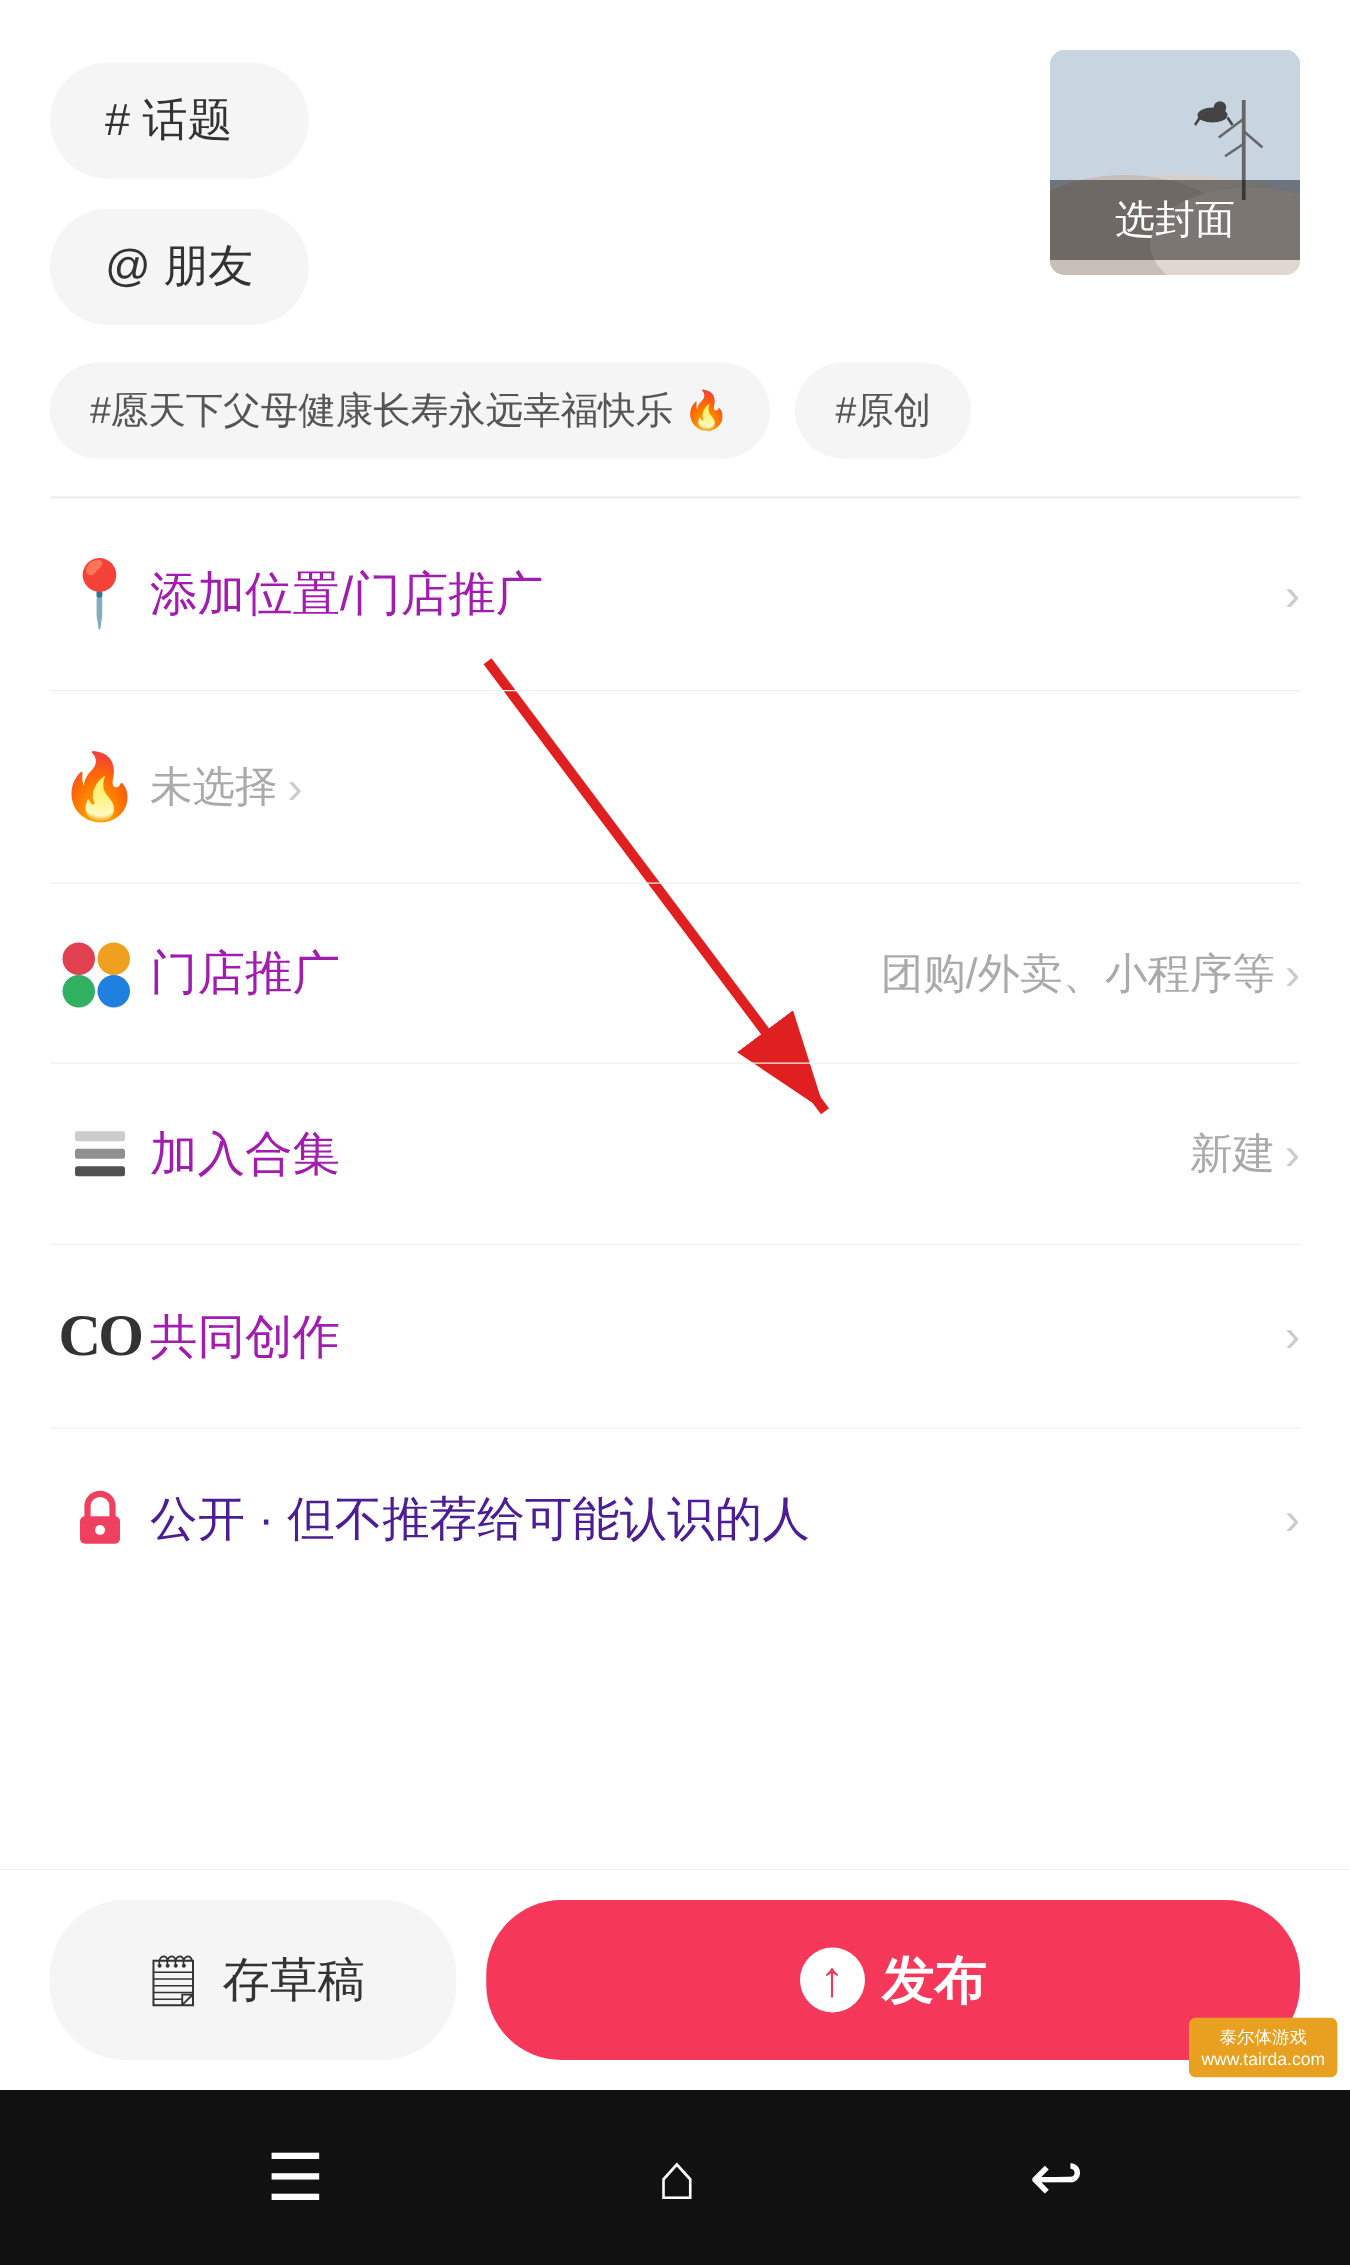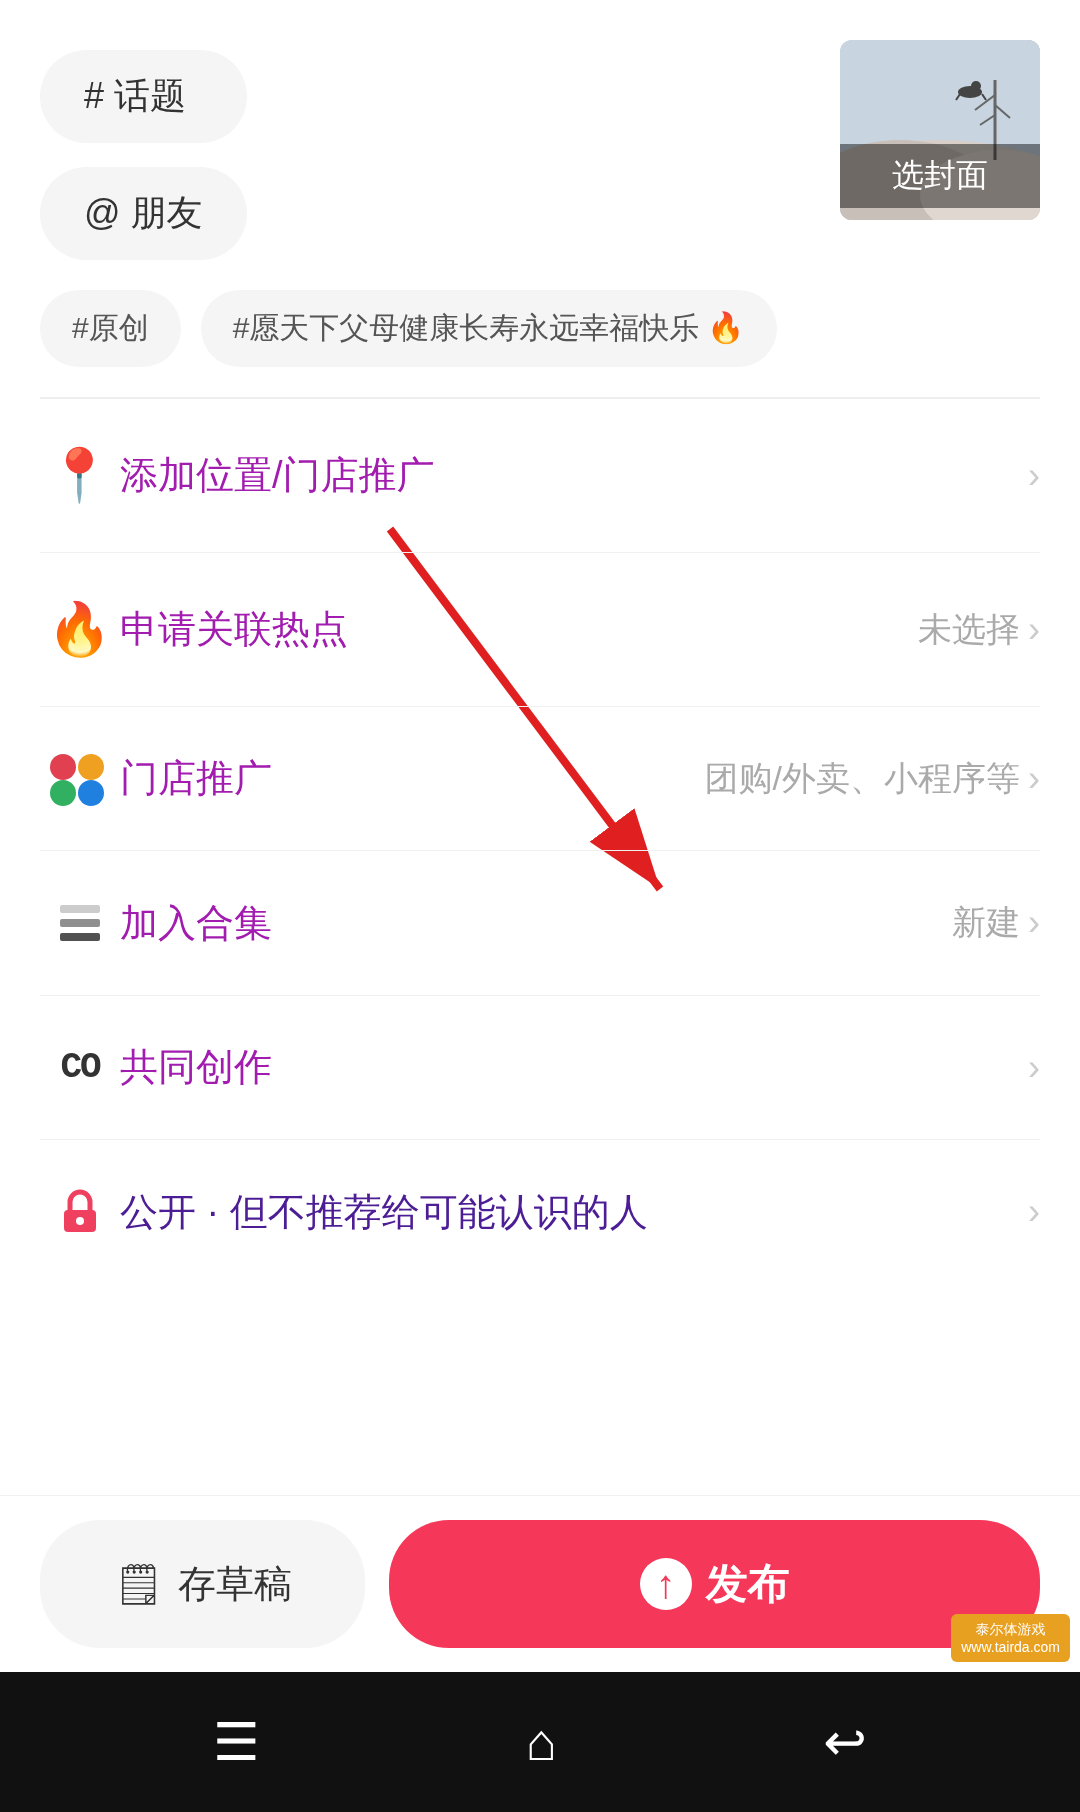--- a/index.html
+++ b/index.html
@@ -214,24 +214,24 @@
       color: #fff;
       font-size: 14px;
       padding: 6px 10px;
       border-radius: 6px;
       text-align: center;
       line-height: 1.3;
     }
 
     
     .co-icon {
-      font-size: 36px;
+      font-size: 47px;
       font-weight: bold;
       color: #333;
-      font-family: Liberation Mono, monospace;
+      font-family: Liberation Serif, serif;
       letter-spacing: -2px;
     }
   </style>
 </head>
 <body>
 
 <div class="top-section">
   <div class="tag-buttons">
     <button class="tag-btn"># 话题</button>
     <button class="tag-btn">@ 朋友</button>
@@ -255,24 +255,24 @@
       <circle cx="136" cy="46" r="5" fill="#444"></circle>
       <line x1="120" y1="54" x2="116" y2="60" stroke="#444" stroke-width="2"></line>
       <line x1="142" y1="54" x2="146" y2="60" stroke="#444" stroke-width="2"></line>
     </svg>
     <div class="cover-label">选封面</div>
   </div>
 </div>
 
 <div class="tags-scroll-row">
   <div class="hashtag-pill">
+    <span>#愿天下父母健康长寿永远幸福快乐 🔥</span>
+  </div>
+  <div class="hashtag-pill">
     <span>#原创</span>
-  </div>
-  <div class="hashtag-pill">
-    <span>#愿天下父母健康长寿永远幸福快乐 🔥</span>
   </div>
 </div>
 
 <div class="divider"></div>
 
 <div class="menu-list" style="position:relative;">
 
   <svg class="arrow-annotation" viewBox="0 0 1000 700" xmlns="http://www.w3.org/2000/svg" style="height:700px;">
     <defs>
       <marker id="arrowhead" markerWidth="10" markerHeight="7" refX="10" refY="3.5" orient="auto">
@@ -286,21 +286,20 @@
   <div class="menu-item">
     <div class="menu-icon">📍</div>
     <div class="menu-text">添加位置/门店推广</div>
     <div class="menu-right">
       <span class="chevron">›</span>
     </div>
   </div>
 
   <div class="menu-item">
     <div class="menu-icon">🔥</div>
-    <div class="menu-text">申请关联热点</div>
     <div class="menu-right">
       <span>未选择</span>
       <span class="chevron">›</span>
     </div>
   </div>
 
   <div class="menu-item">
     <div class="menu-icon" style="font-size:44px;">
 
       <span style="display:inline-block; position:relative; width:60px; height:50px;">

